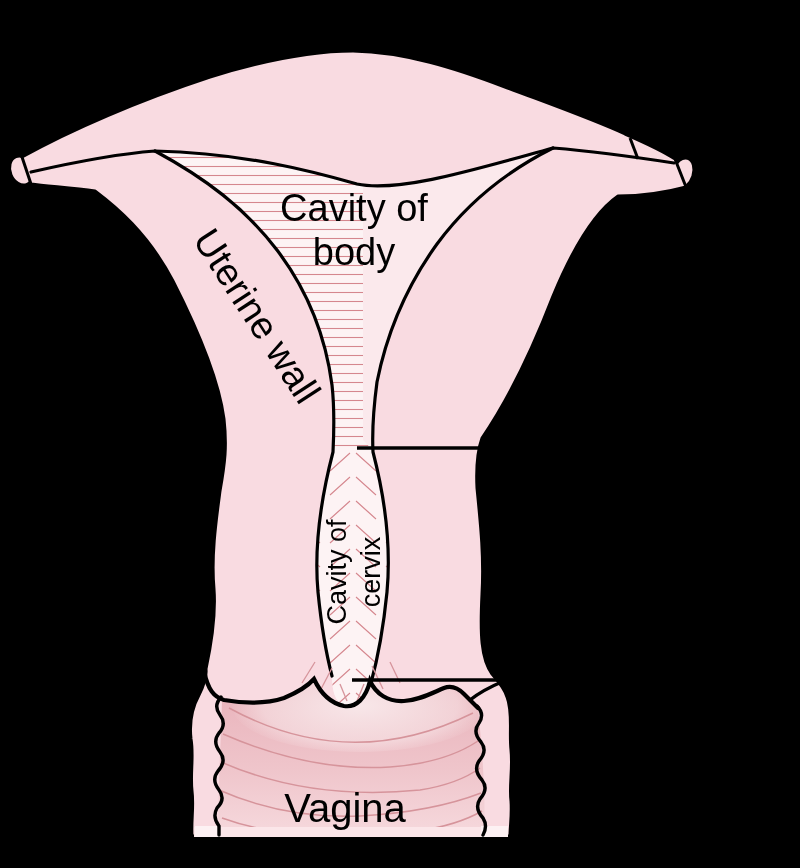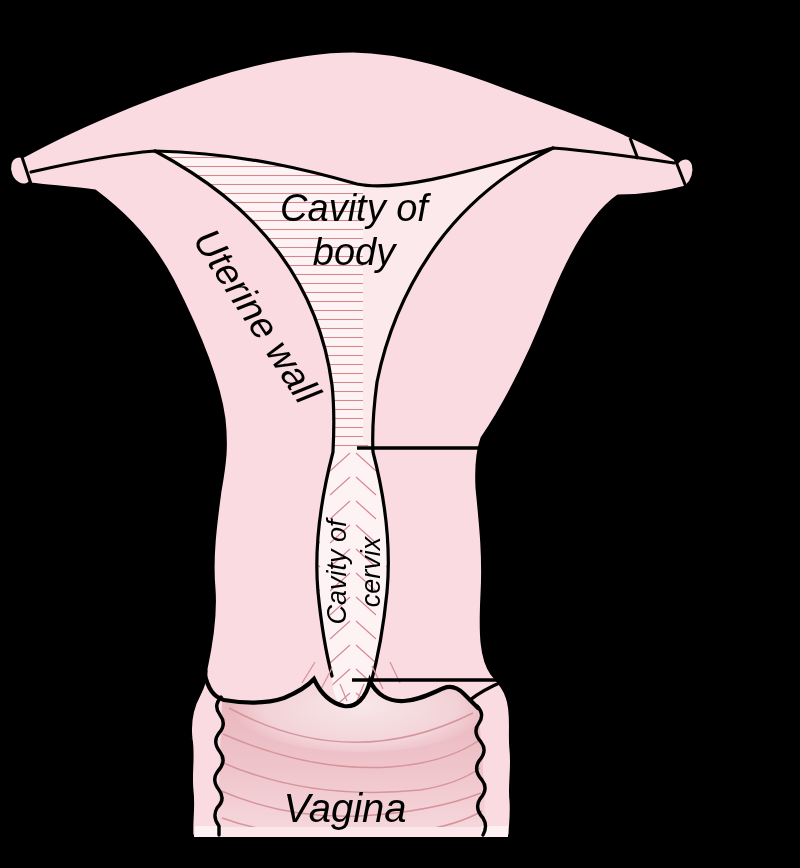--- a/index.html
+++ b/index.html
@@ -1,16 +1,16 @@
 <!DOCTYPE html>
 <html><head>
 <meta charset="utf-8">
 <style>
   html,body{margin:0;padding:0;background:#000;}
-  .stage{position:relative;width:800px;height:868px;background:#000;overflow:hidden;font-style:italic;}
+  .stage{position:relative;width:800px;height:868px;background:#000;overflow:hidden;}
   svg{display:block;}
   text{font-family:"Liberation Sans","DejaVu Sans",sans-serif;fill:#000;}
   .lbl-big{font-size:38px;}
   .lbl-wall{font-size:38px;}
   .lbl-cervix{font-size:27px;}
   .lbl-vagina{font-size:40px;}
 </style>
 </head>
 <body>
 

